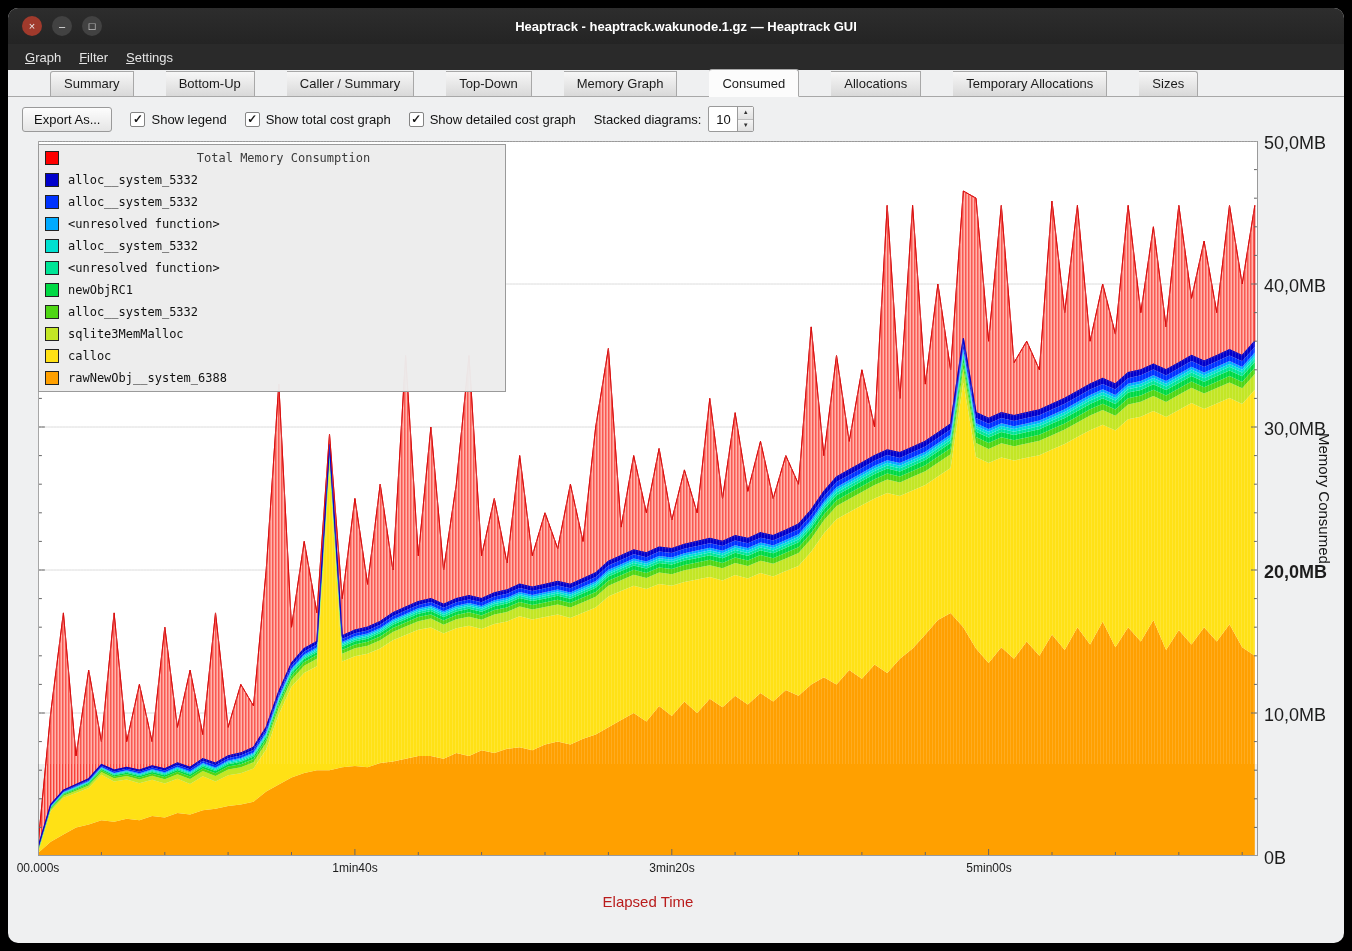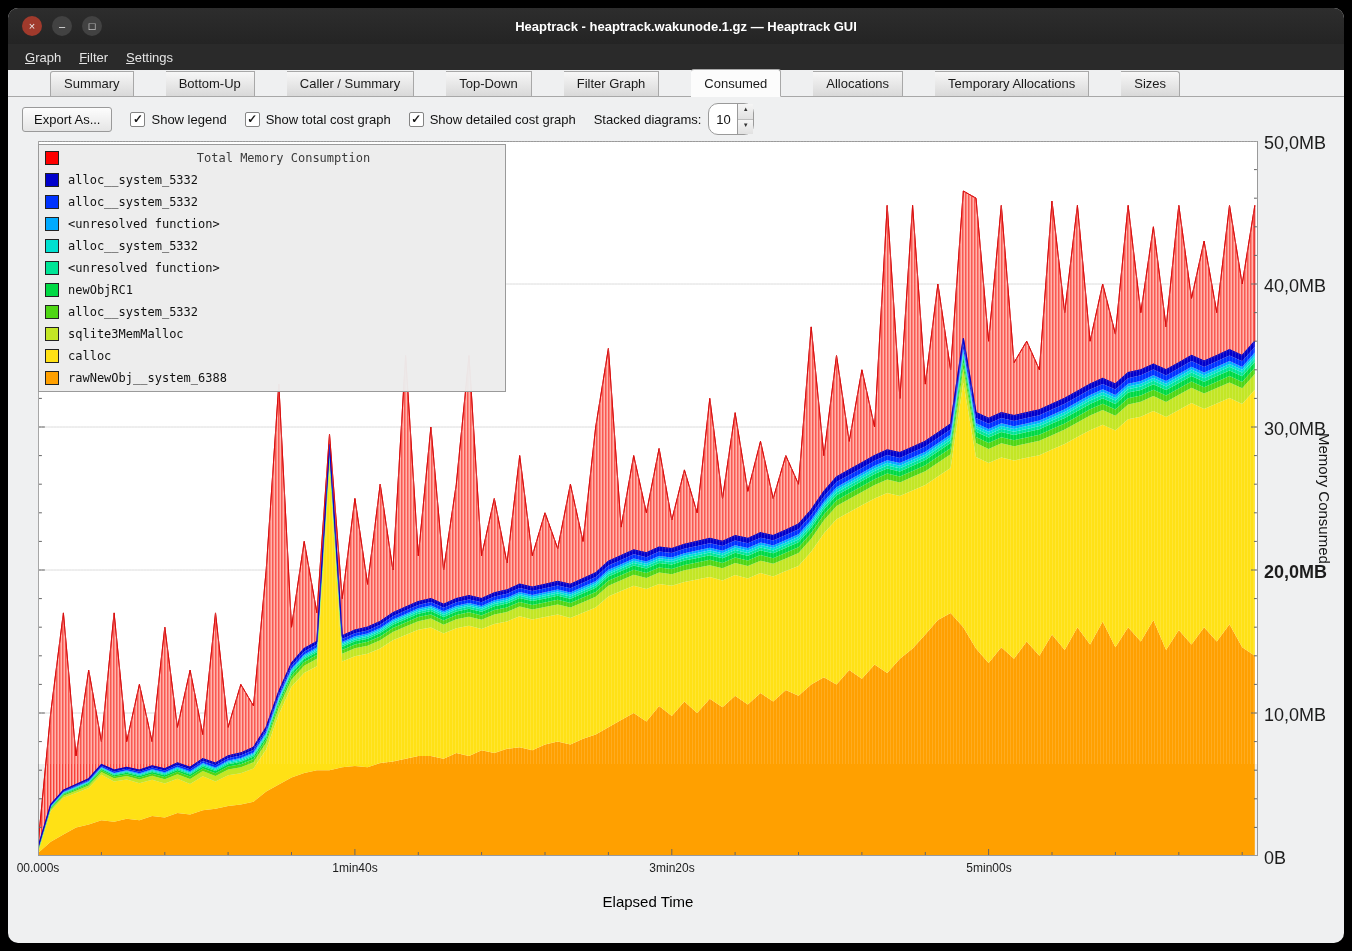--- a/index.html
+++ b/index.html
@@ -43,21 +43,21 @@
     display: flex; align-items: center; gap: 18px; padding-left: 14px;
     font-size: 13px; color: #111; }
   .export-btn { padding: 4px 11px; border: 1px solid #9a9a9a; border-radius: 3px;
     background: linear-gradient(#fdfdfd, #e5e5e5); font-size: 13px; color: #111; }
   .cb-group { display: flex; align-items: center; gap: 18px; }
   .checkbox { display: flex; align-items: center; gap: 6px; }
   .cb-box { width: 15px; height: 15px; background: #fff; border: 1px solid #848484;
     border-radius: 2px; font-size: 12px; line-height: 13px; text-align: center;
     color: #161616; font-weight: bold; }
   .spin-row { display: flex; align-items: center; gap: 7px; }
-  .spin { display: flex; border: 1px solid #9a9a9a; background: #fff; height: 32px; border-radius: 10px; }
+  .spin { display: flex; border: 1px solid #9a9a9a; background: #fff; height: 26px; border-radius: 2px; }
   .spin-value { width: 28px; display: flex; align-items: center; padding-left: 7px; font-size: 13px; }
   .spin-btns { display: flex; flex-direction: column; border-left: 1px solid #9a9a9a; width: 16px; }
   .spin-btn { flex: 1; font-size: 6px; line-height: 10px; text-align: center;
     background: linear-gradient(#f5f5f5, #e1e1e1); color: #333; }
   .spin-btn + .spin-btn { border-top: 1px solid #bdbdbd; }
   
   .plot { position: absolute; left: 30px; top: 133px; width: 1220px; height: 623px; background: #fff; }
   .plot svg { position: absolute; inset: 0; }
   .texture { position: absolute; inset: 0; pointer-events: none;
     background: repeating-linear-gradient(90deg, rgba(255,255,255,0.13) 0px,
@@ -68,21 +68,21 @@
     font-family: "DejaVu Sans Mono", monospace; font-size: 12px; color: #111; }
   .swatch { width: 14px; height: 14px; border: 1px solid #222; flex: none; }
   .legend-title { flex: 1; text-align: center; color: #3a3a3a; }
   
   .y-axis-labels { position: absolute; left: 1256px; top: 0; width: 74px; height: 935px; }
   .ytick { position: absolute; font-size: 18px; color: #1c1c1c; white-space: nowrap; }
   .x-axis-labels { position: absolute; left: 30px; top: 853px; width: 1220px; height: 16px; }
   .xtick { position: absolute; width: 90px; margin-left: -45px; text-align: center;
     font-size: 12px; color: #1c1c1c; }
   .x-axis-title { position: absolute; left: 30px; top: 885px; width: 1220px;
-    text-align: center; font-size: 15px; color: #000000; }
+    text-align: center; font-size: 15px; color: #b91c1c; }
   .y-axis-title { position: absolute; left: 1308px; top: 133px; height: 715px;
     display: flex; align-items: center; }
   .y-axis-title span { writing-mode: vertical-rl; font-size: 15px; color: #141414; }
 </style>
 </head>
 <body>
 
 <div class="window">
 
   <div class="titlebar">
@@ -98,21 +98,21 @@
       <div class="menu-item">Graph</div>
       <div class="menu-item">Filter</div>
       <div class="menu-item">Settings</div>
     </div>
 
   <div class="tabbar">
       <div class="tab">Summary</div>
       <div class="tab">Bottom-Up</div>
       <div class="tab">Caller / Summary</div>
       <div class="tab">Top-Down</div>
-      <div class="tab">Filter Graph</div>
+      <div class="tab">Memory Graph</div>
       <div class="tab active">Consumed</div>
       <div class="tab">Allocations</div>
       <div class="tab">Temporary Allocations</div>
       <div class="tab">Sizes</div>
     </div>
 
   <div class="toolbar">
     <button class="export-btn">Export As...</button>
     <div class="cb-group">
         <label class="checkbox">

